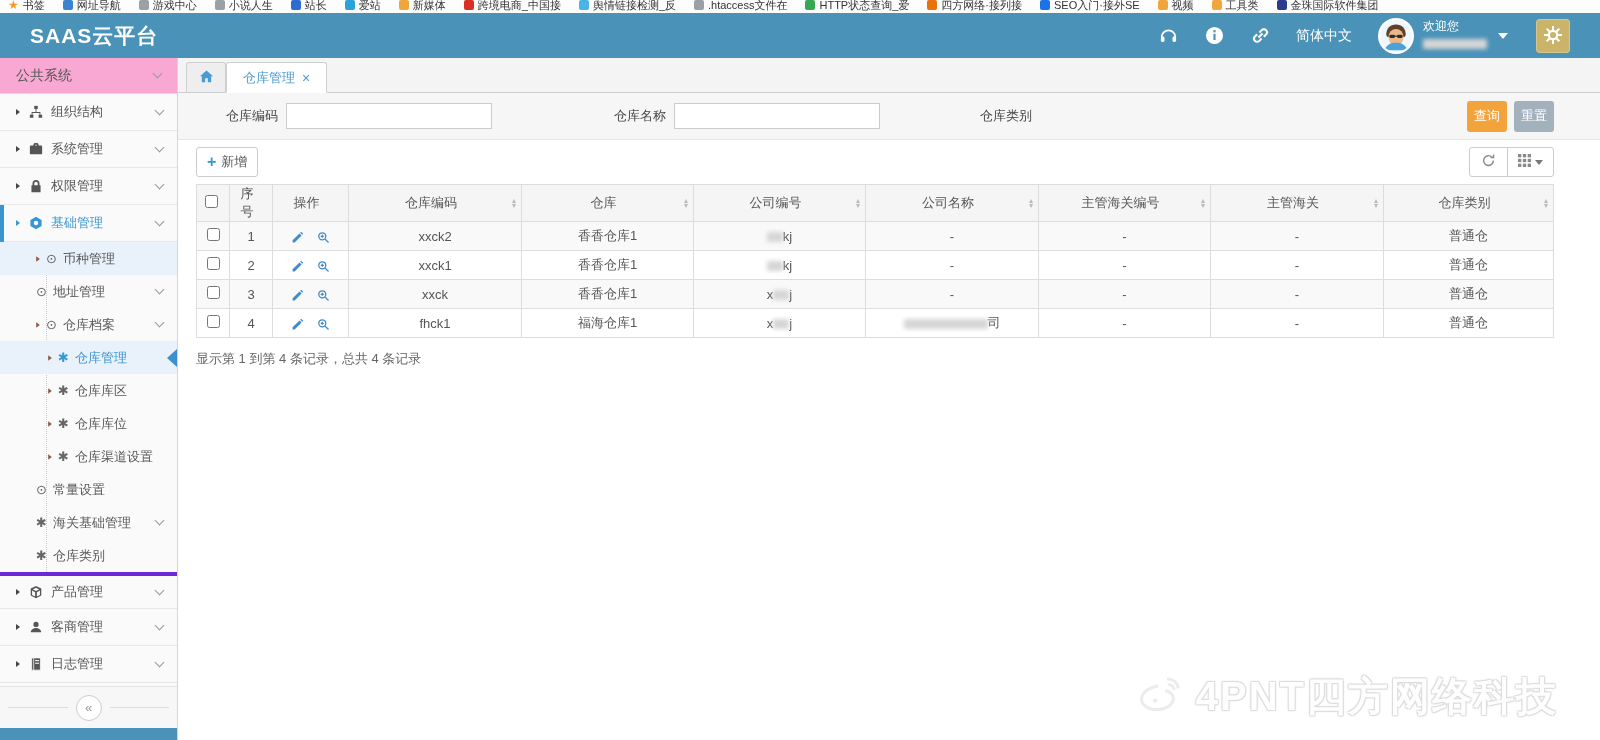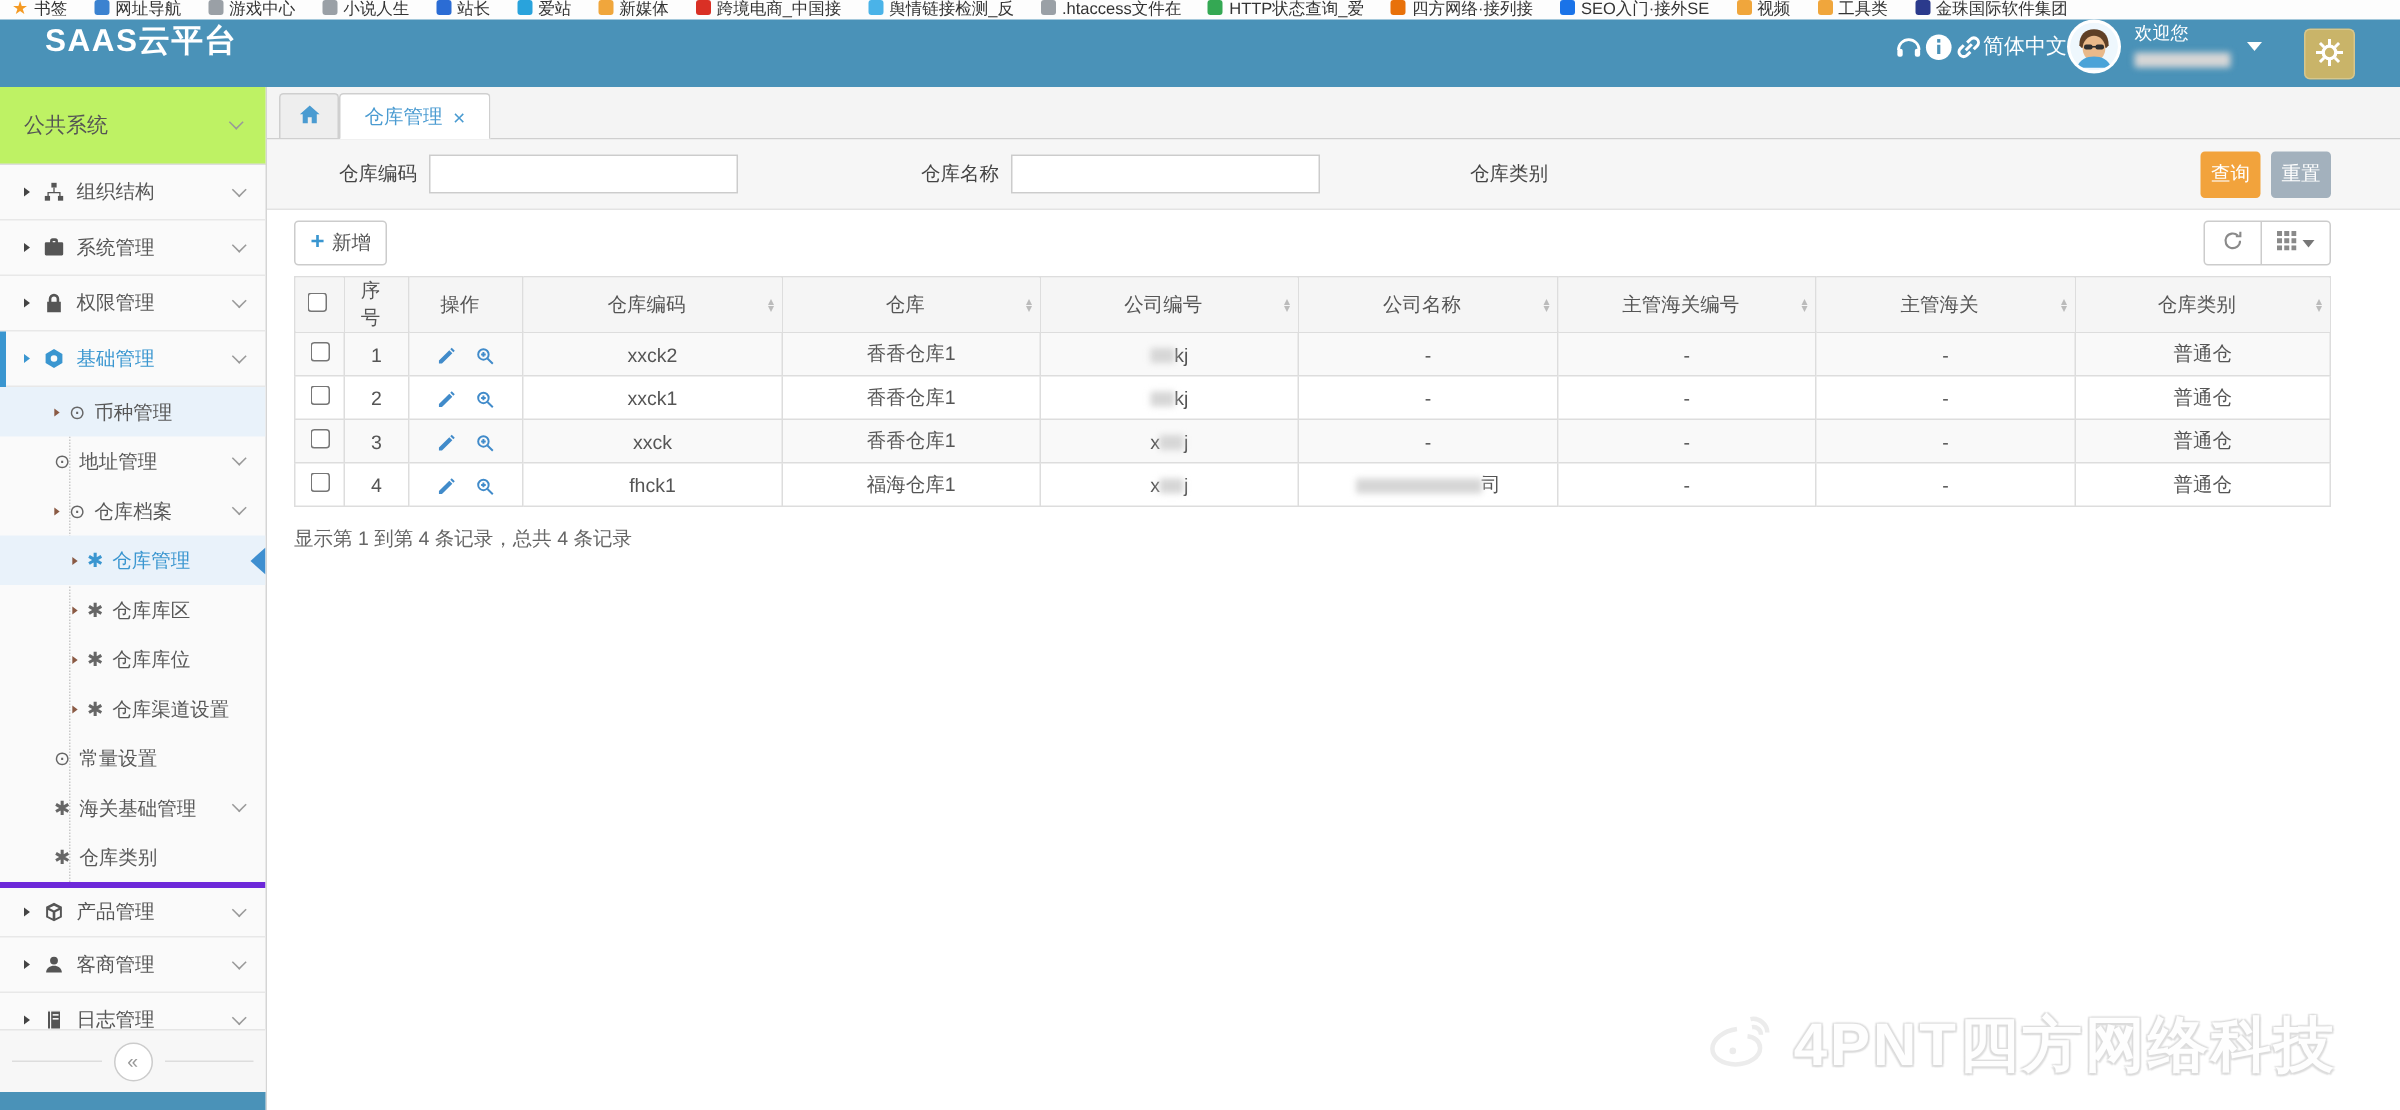--- a/index.html
+++ b/index.html
@@ -21,40 +21,40 @@
   .bookmarks .bm-item:nth-child(9) .bm-fav{background:#4ab3e8}
   .bookmarks .bm-item:nth-child(10) .bm-fav{background:#9aa0a6}
   .bookmarks .bm-item:nth-child(11) .bm-fav{background:#34a853}
   .bookmarks .bm-item:nth-child(12) .bm-fav{background:#e8710a}
   .bookmarks .bm-item:nth-child(13) .bm-fav{background:#1a73e8}
   .bookmarks .bm-item:nth-child(14) .bm-fav{background:#f0a63c}
   .bookmarks .bm-item:nth-child(15) .bm-fav{background:#f0a63c}
   .bookmarks .bm-item:nth-child(16) .bm-fav{background:#2b3a8c}
 
   
-  .header { height:45px; background:#4a92b8; display:flex; align-items:flex-start; color:#fff; position:relative; }
+  .header { height:45px; background:#4a92b8; display:flex; align-items:center; color:#fff; position:relative; }
   .brand { font-size:21px; margin-left:30px; letter-spacing:1px; font-weight:bold; }
-  .header-right { margin-left:auto; display:flex; align-items:center; margin-right:92px; }
+  .header-right { margin-left:auto; display:flex; align-items:center; gap:26px; margin-right:92px; }
   .hicon { width:20px; height:20px; color:#fff; display:flex; align-items:center; justify-content:center; cursor:pointer; }
   .lang { font-size:14px; cursor:pointer; }
   .userblock { display:flex; align-items:center; gap:9px; cursor:pointer; }
   .avatar { width:36px; height:36px; border-radius:50%; background:#fff; overflow:hidden; border:2px solid rgba(255,255,255,.85); flex:none; }
   .welcome { font-size:12px; line-height:1.45; }
   .caret-down { width:0; height:0; border-left:5px solid transparent; border-right:5px solid transparent; border-top:6px solid #fff; margin-left:2px; }
   .gear-btn { position:absolute; right:30px; top:6px; width:34px; height:34px; background:#c9b469; border-radius:4px; display:flex; align-items:center; justify-content:center; cursor:pointer; box-shadow:0 0 0 1px rgba(255,255,255,.25) inset; }
 
   .redact { display:inline-block; background:#d6d6d6; filter:blur(2px); height:10px; border-radius:1px; vertical-align:middle; }
   .w64{width:64px}.w16{width:16px}.w84{width:84px}
 
   
   .layout { display:flex; height:682px; }
 
   
   .sidebar { width:178px; background:#fafafa; border-right:1px solid #d5d5d5; display:flex; flex-direction:column; flex:none; }
-  .sb-title { height:52px; display:flex; align-items:center; padding:0 16px; font-size:14px; color:#555; background:#bef264; border-bottom:1px solid #ddd; flex:none; }
+  .sb-title { height:36px; display:flex; align-items:center; padding:0 16px; font-size:14px; color:#555; background:#f9a8d4; border-bottom:1px solid #ddd; flex:none; }
   .chev { width:7px; height:7px; border-right:1.4px solid #999; border-bottom:1.4px solid #999; transform:rotate(45deg); margin-top:-4px; }
   .sb-title .chev { margin-left:auto; }
   .menu { flex:1; overflow:hidden; }
   .mi { height:37px; display:flex; align-items:center; padding-left:16px; gap:8px; font-size:13px; color:#565656; border-bottom:1px solid #e8e8e8; position:relative; cursor:pointer; }
   .tri { width:0; height:0; border-left:4px solid #444; border-top:3.5px solid transparent; border-bottom:3.5px solid transparent; flex:none; }
   .mi .micon { width:15px; height:15px; color:#555; flex:none; display:flex; align-items:center; justify-content:center; }
   .mi .chev { margin-left:auto; margin-right:14px; }
   .mi.active { color:#3a96d0; }
   .mi.active .micon { color:#3a96d0; }
   .mi.active .tri { border-left-color:#3a96d0; }

